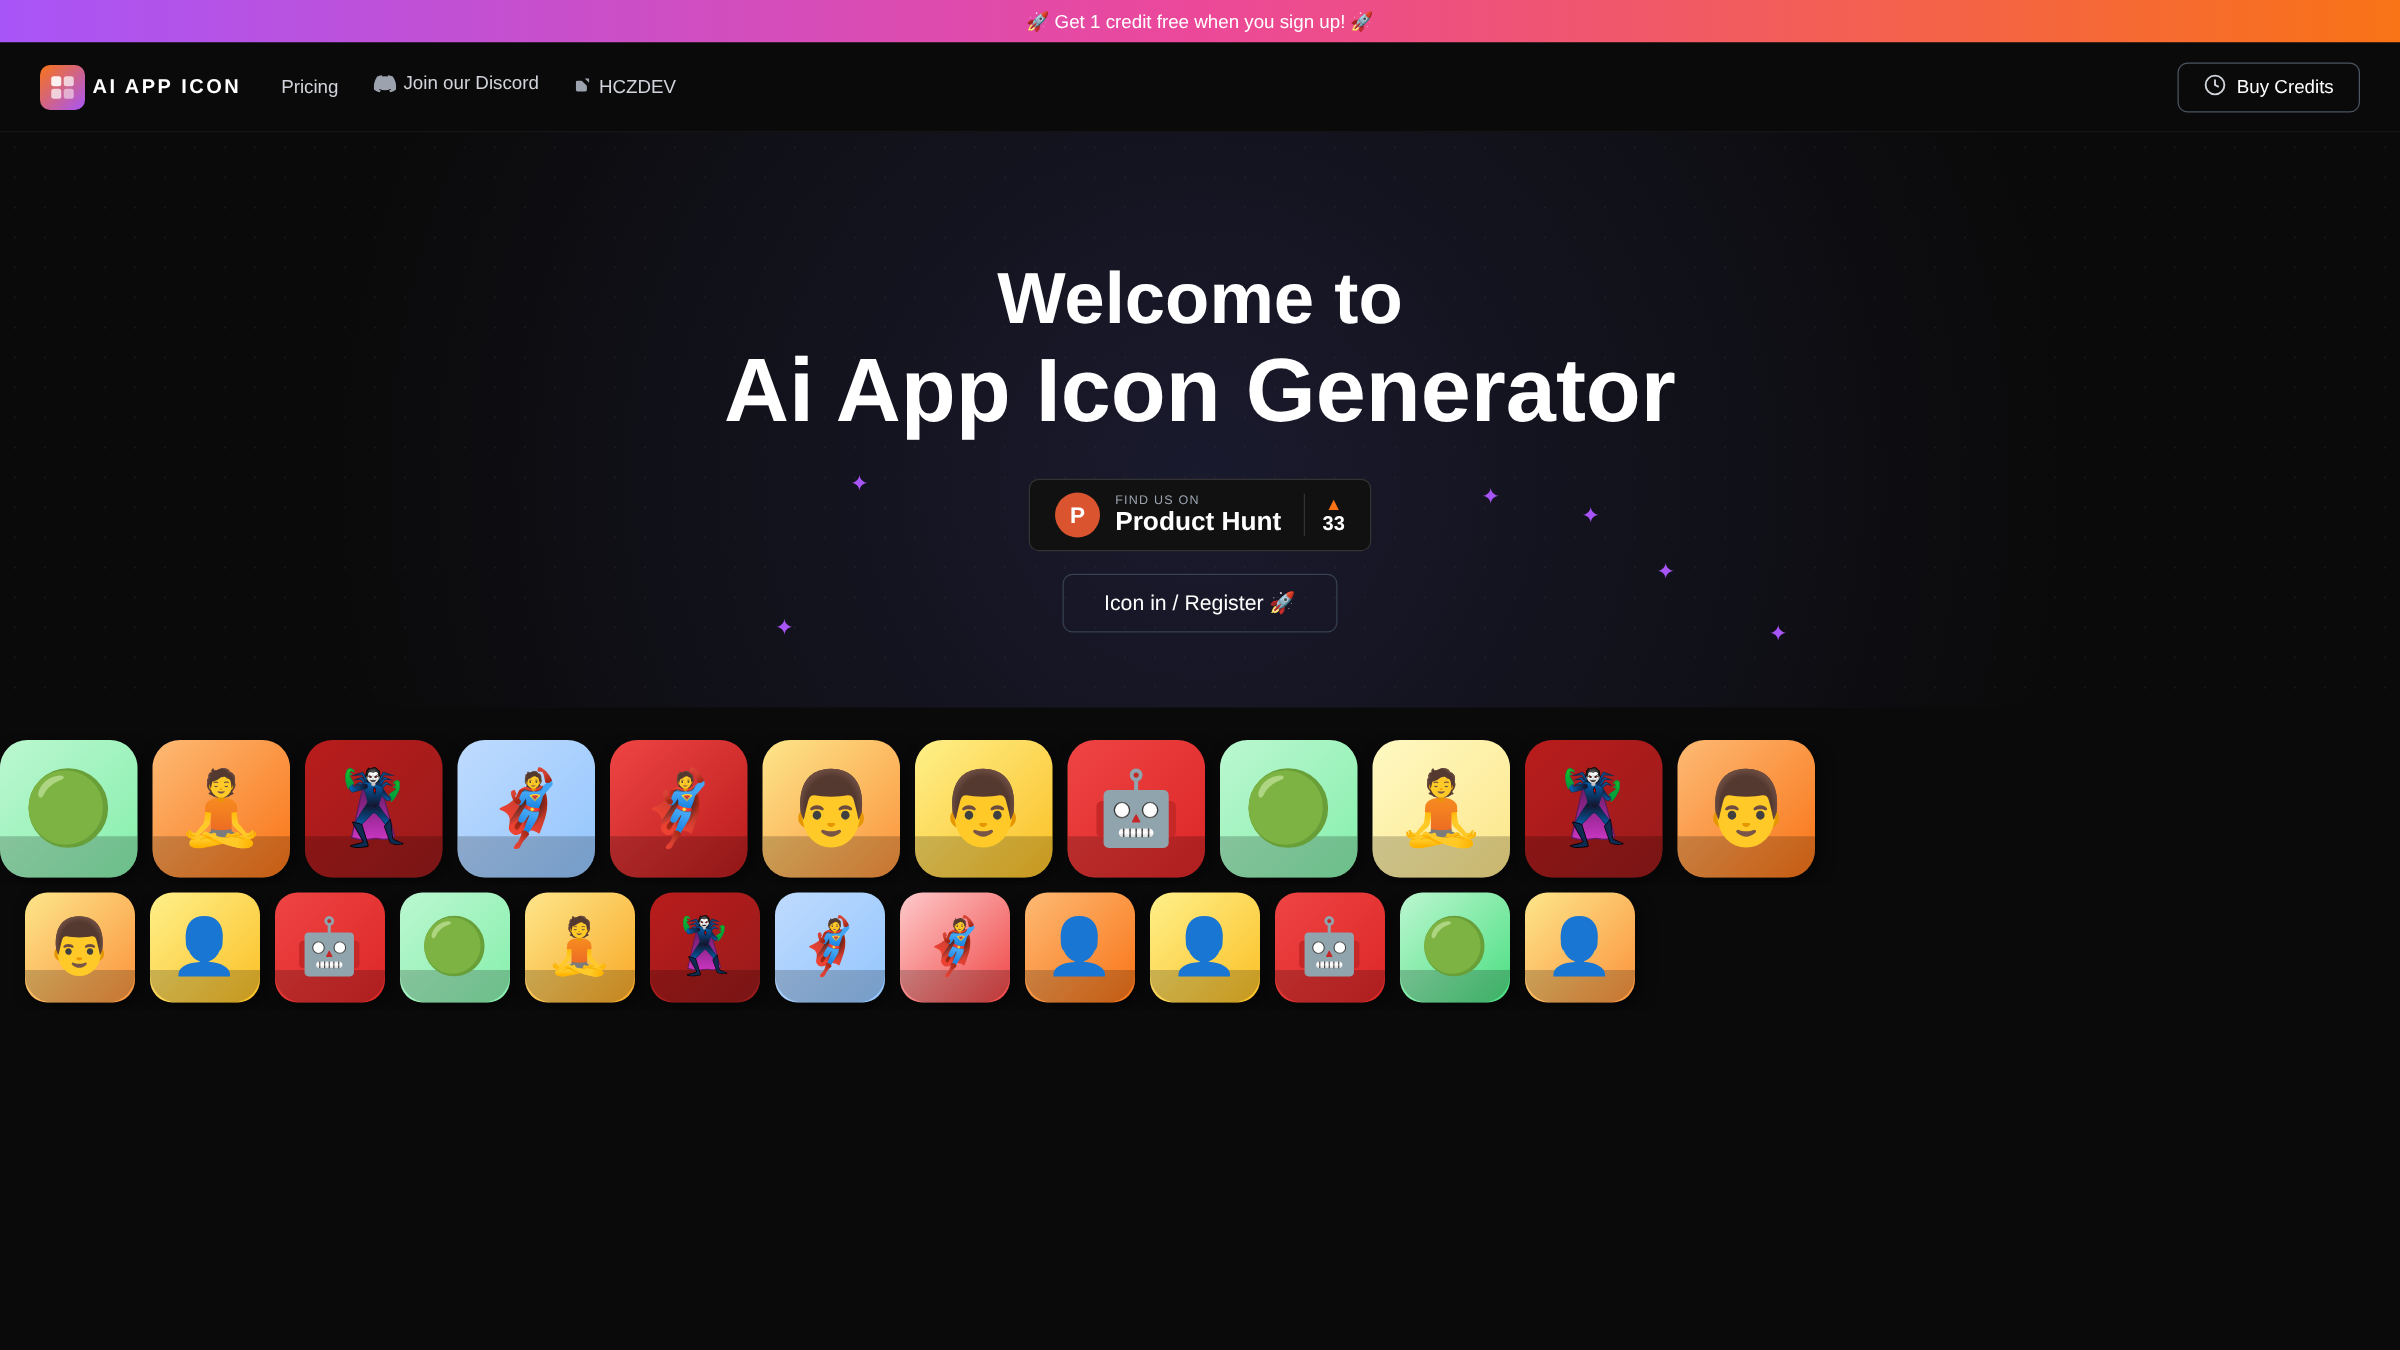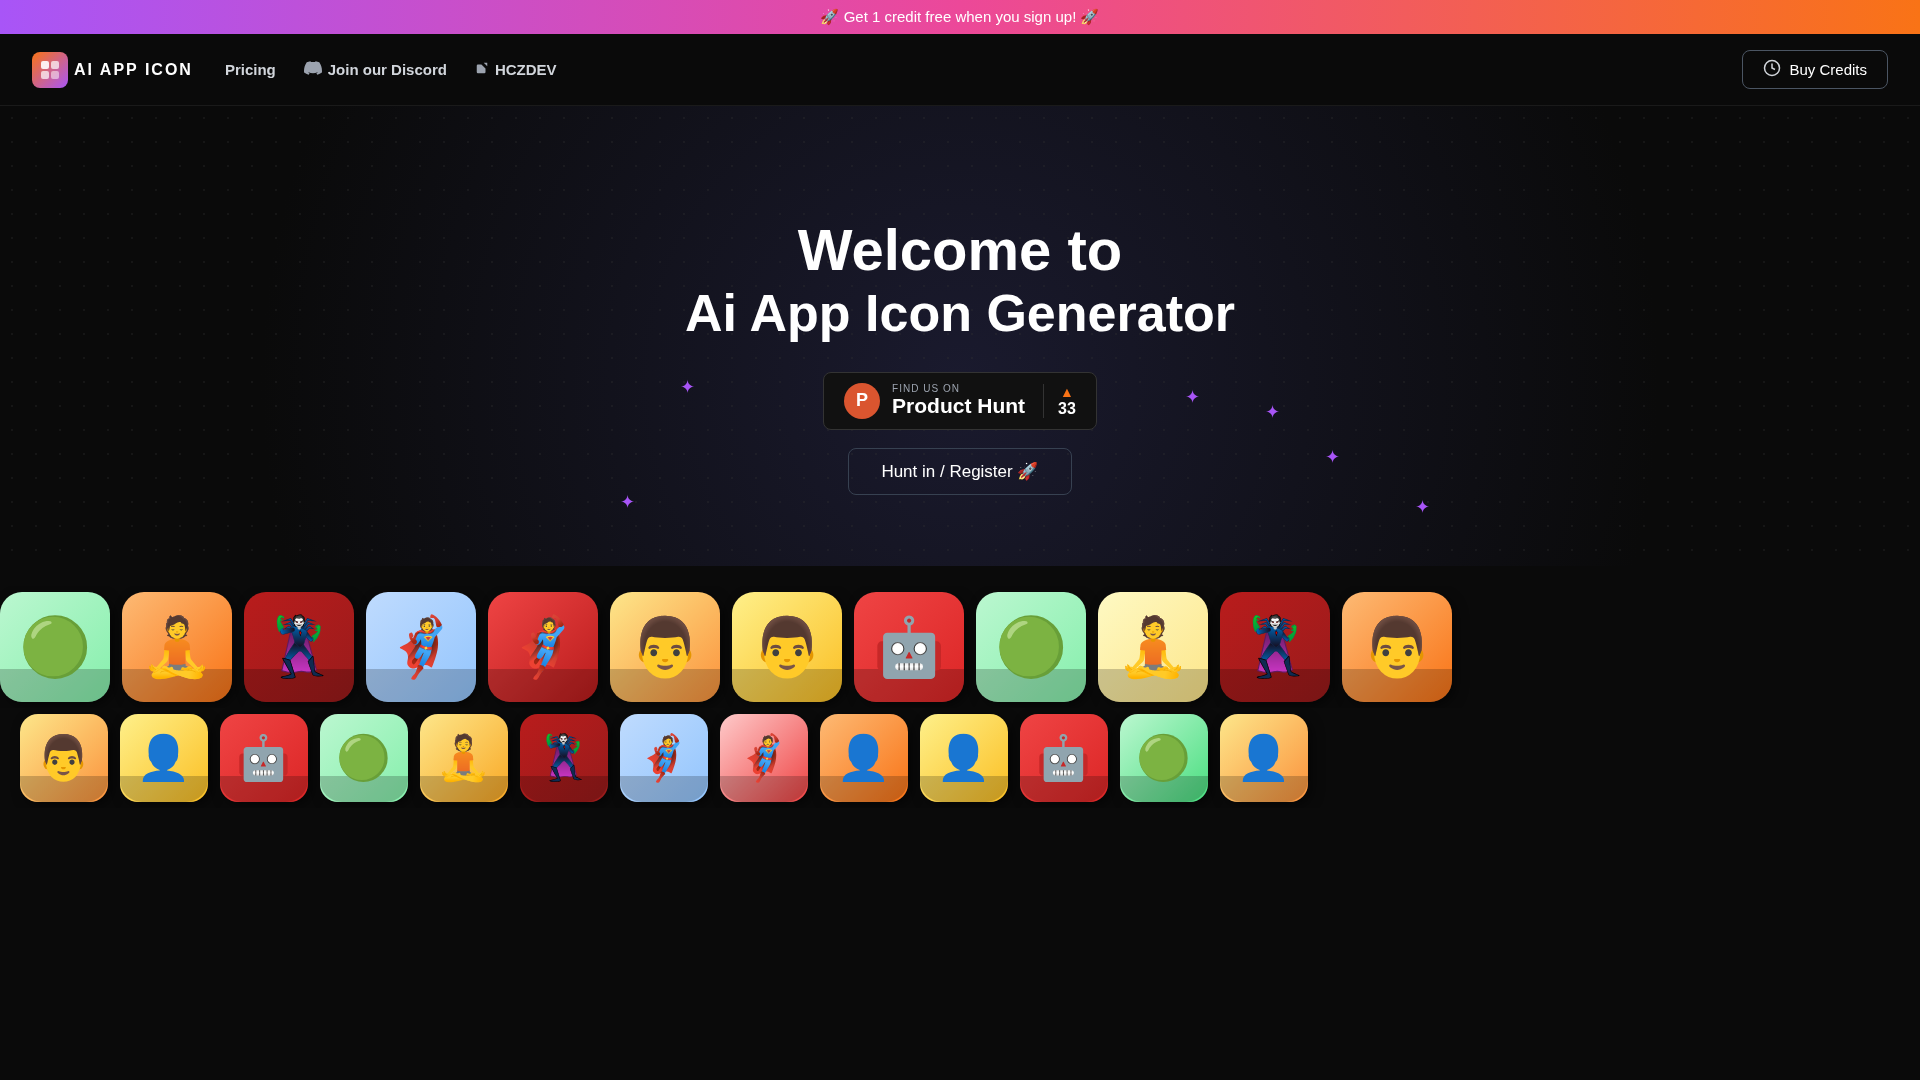--- a/index.html
+++ b/index.html
@@ -56,24 +56,22 @@
       display: flex;
       align-items: center;
       gap: 28px;
       flex: 1;
     }
     .nav-link {
       color: #d1d5db;
       font-size: 15px;
       text-decoration: none;
       display: flex;
-      align-items: center;
       gap: 6px;
       cursor: pointer;
-      font-weight: bold;
     }
     #buy-credits-btn {
       background: transparent;
       border: 1px solid #4b5563;
       color: white;
       padding: 8px 20px;
       border-radius: 8px;
       font-size: 15px;
       cursor: pointer;
       display: flex;
@@ -112,21 +110,21 @@
       line-height: 1.15;
       position: relative;
       z-index: 1;
     }
     #hero-title .line1 {
       display: block;
       font-size: 58px;
     }
     #hero-title .line2 {
       display: block;
-      font-size: 52px;
+      font-size: 72px;
     }
 
     
     .star {
       position: absolute;
       color: #a855f7;
       font-size: 18px;
       z-index: 2;
       pointer-events: none;
     }
@@ -347,21 +345,21 @@
       <span id="ph-find-us">FIND US ON</span>
       <span id="ph-name">Product Hunt</span>
     </div>
     <div id="ph-count">
       <span id="ph-arrow">▲</span>
       <span id="ph-number">33</span>
     </div>
   </a>
 
   <button id="signin-btn">
-    <span>Hunt in / Register 🚀</span>
+    <span>Icon in / Register 🚀</span>
   </button>
 </section>
 
 <section id="icons-section">
 
   <div class="icon-row" id="icon-row-1">
 
     <div class="app-icon bg-green-light">
       <span class="icon-char">🟢</span>
     </div>

